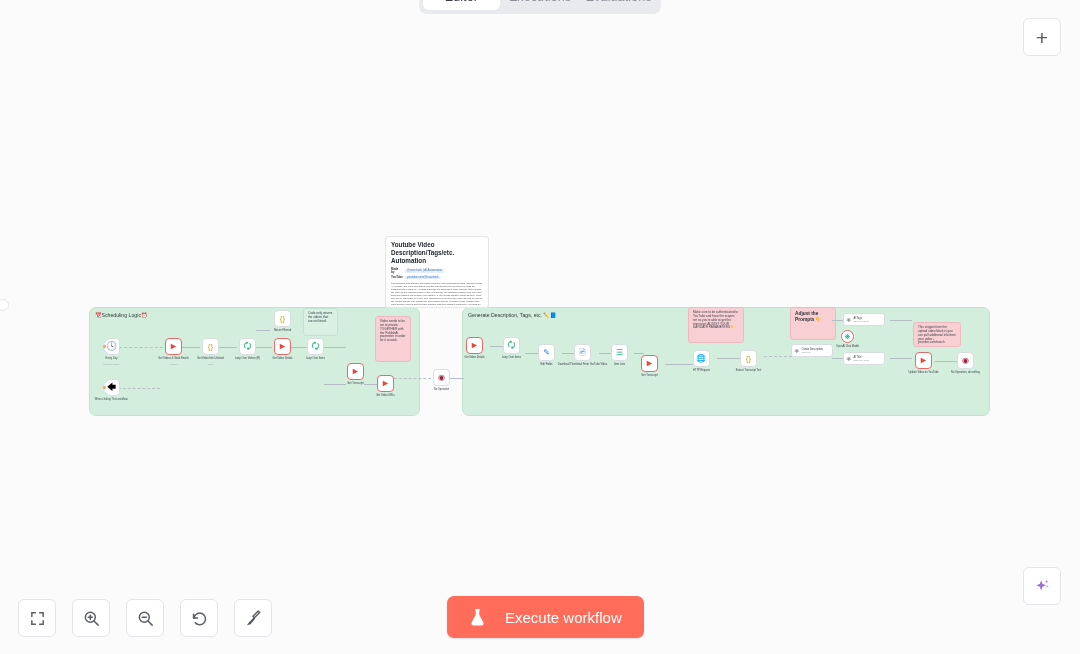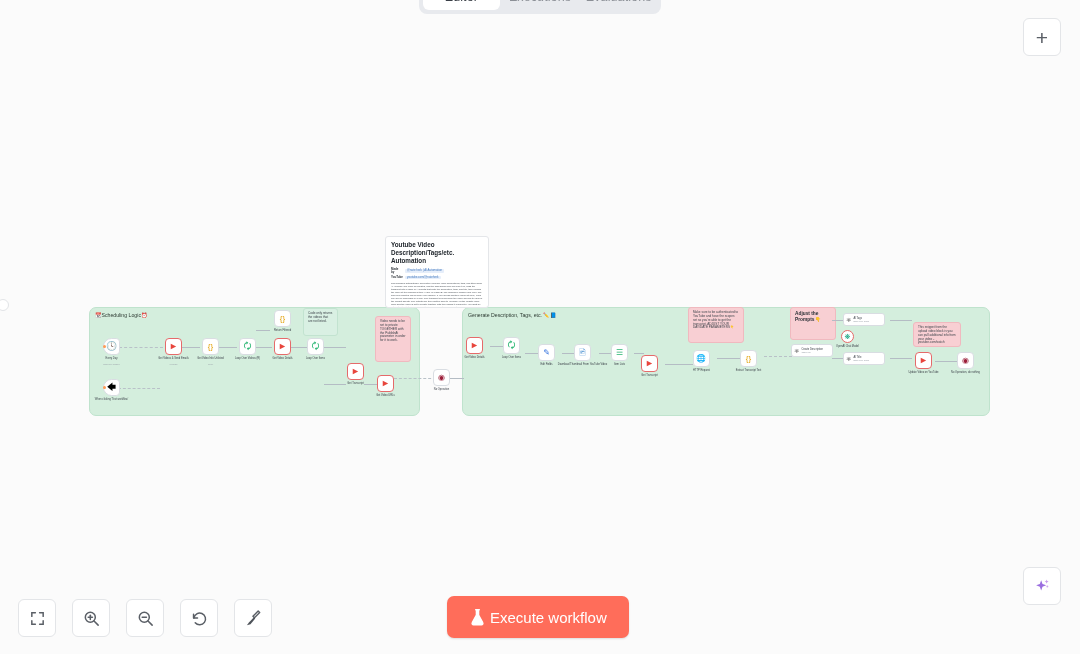--- a/index.html
+++ b/index.html
@@ -43,21 +43,21 @@
   
   .zoombar { position: absolute; left: 18px; bottom: 17px; display: flex; gap: 16px; }
   .zoombar .corner-btn { position: static; }
 
   
   #execute-workflow {
     position: absolute; left: 447px; bottom: 16px;
     height: 42px; padding: 0 22px;
     background: #ff6d5a; color: #fff;
     border: none; border-radius: 7px;
-    display: flex; align-items: center; gap: 4px;
+    display: flex; align-items: center; gap: 19px;
     font-size: 15px; font-family: "Liberation Sans", sans-serif;
     cursor: pointer; box-shadow: 0 1px 2px rgba(0,0,0,.12);
   }
   #execute-workflow .label { white-space: nowrap; }
 
   
   #canvas { position: absolute; inset: 0; }
 
   .group-box {
     position: absolute;

